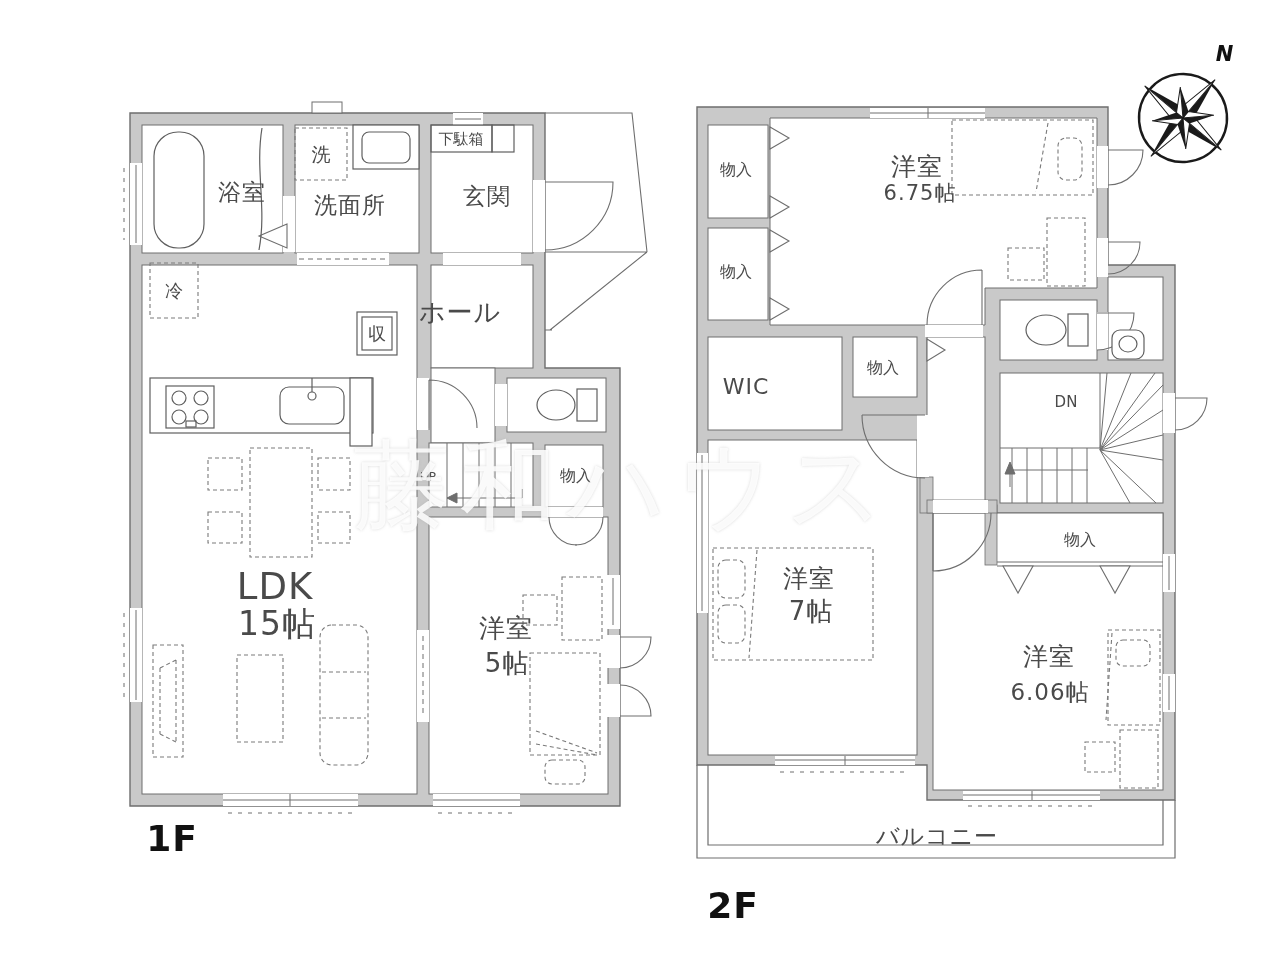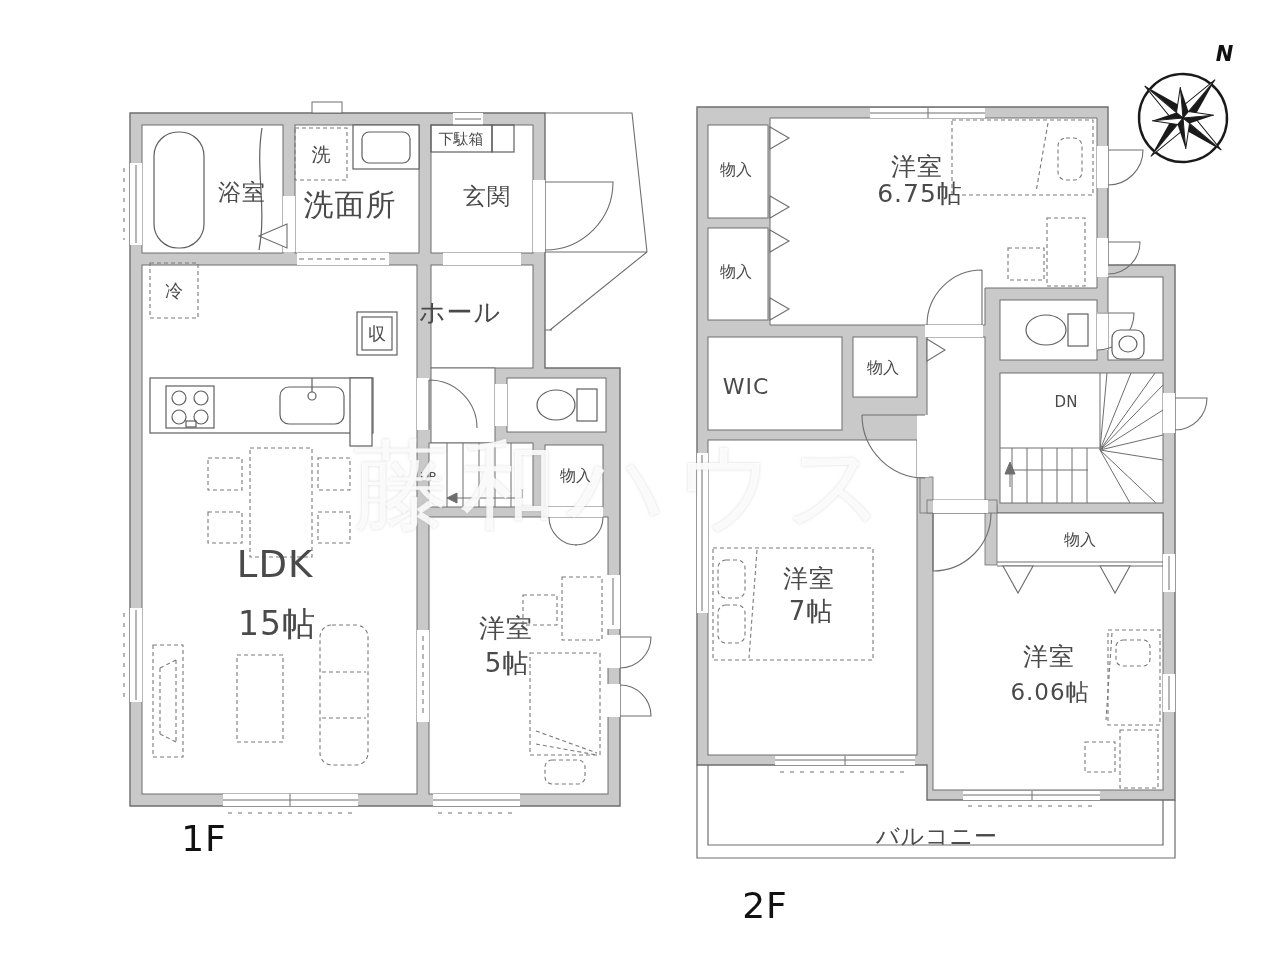--- a/index.html
+++ b/index.html
@@ -2,21 +2,21 @@
 <html><head>
 <meta charset="utf-8">
 <style>
   html,body{margin:0;padding:0;background:#ffffff;}
   #canvas{position:relative;width:1280px;height:960px;background:#ffffff;overflow:hidden;
           font-family:"DejaVu Sans","Liberation Sans",sans-serif;}
   #plan-svg{position:absolute;left:0;top:0;}
   .lbl{position:absolute;transform:translate(-50%,-50%);color:#4a4a4a;line-height:1;
        white-space:nowrap;letter-spacing:1px;}
   .lbl-small{letter-spacing:0;}
-  .floor-lbl{color:#111111;font-weight:400;letter-spacing:1px;margin-left:32px;}
+  .floor-lbl{color:#111111;font-weight:700;letter-spacing:1px;}
   .north-lbl{color:#111111;font-weight:700;font-style:italic;}
   #watermark{position:absolute;left:624px;top:487px;transform:translate(-50%,-50%);
              font-size:97px;font-weight:400;letter-spacing:10px;
              color:rgba(255,255,255,0.85);text-shadow:0 0 3px rgba(170,170,170,0.45);
              white-space:nowrap;z-index:30;}
 </style>
 </head>
 <body>
 
 <div id="canvas">
@@ -286,38 +286,38 @@
       <g transform="rotate(315)">
             <path d="M0,-31 L6,-6 L0,0 Z" fill="#1a1a1a"></path>
             <path d="M0,-31 L-6,-6 L0,0 Z" fill="#ffffff" stroke="#1a1a1a" stroke-width="1"></path>
           </g>
     </g>
   </g>
 </svg>
 
 <div class="lbl" style="left:242px;top:192px;font-size:23px">浴室</div>
 <div class="lbl lbl-small" style="left:321px;top:154px;font-size:19px">洗</div>
-<div class="lbl" style="left:350px;top:205px;font-size:30px">洗面所</div>
+<div class="lbl" style="left:350px;top:205px;font-size:23px">洗面所</div>
 <div class="lbl lbl-small" style="left:461px;top:139px;font-size:15px">下駄箱</div>
 <div class="lbl" style="left:487px;top:196px;font-size:23px">玄関</div>
 <div class="lbl" style="left:460px;top:312px;font-size:26px">ホール</div>
 <div class="lbl lbl-small" style="left:174px;top:291px;font-size:18px">冷</div>
 <div class="lbl lbl-small" style="left:377px;top:334px;font-size:18px">収</div>
-<div class="lbl" style="left:275px;top:564px;font-size:37px">LDK</div>
+<div class="lbl" style="left:275px;top:586px;font-size:37px">LDK</div>
 <div class="lbl" style="left:277px;top:623px;font-size:33px">15帖</div>
 <div class="lbl lbl-small" style="left:428px;top:477px;font-size:12px">UP</div>
 <div class="lbl lbl-small" style="left:576px;top:476px;font-size:16px">物入</div>
 <div class="lbl" style="left:506px;top:628px;font-size:26px">洋室</div>
 <div class="lbl" style="left:507px;top:663px;font-size:26px">5帖</div>
 <div class="lbl floor-lbl" style="left:172px;top:839px;font-size:36px">1F</div>
 
 <div class="lbl lbl-small" style="left:736px;top:170px;font-size:16px">物入</div>
 <div class="lbl lbl-small" style="left:736px;top:272px;font-size:16px">物入</div>
 <div class="lbl" style="left:917px;top:166px;font-size:25px">洋室</div>
-<div class="lbl" style="left:920px;top:193px;font-size:25px">6.75帖</div>
+<div class="lbl" style="left:920px;top:193px;font-size:21px">6.75帖</div>
 <div class="lbl" style="left:746px;top:387px;font-size:22px">WIC</div>
 <div class="lbl lbl-small" style="left:883px;top:368px;font-size:16px">物入</div>
 <div class="lbl lbl-small" style="left:1066px;top:402px;font-size:15px">DN</div>
 <div class="lbl lbl-small" style="left:1080px;top:540px;font-size:16px">物入</div>
 <div class="lbl" style="left:809px;top:578px;font-size:25px">洋室</div>
 <div class="lbl" style="left:811px;top:611px;font-size:26px">7帖</div>
 <div class="lbl" style="left:1049px;top:656px;font-size:25px">洋室</div>
 <div class="lbl" style="left:1050px;top:692px;font-size:23px">6.06帖</div>
 <div class="lbl" style="left:937px;top:836px;font-size:23px">バルコニー</div>
 <div class="lbl floor-lbl" style="left:733px;top:906px;font-size:36px">2F</div>

